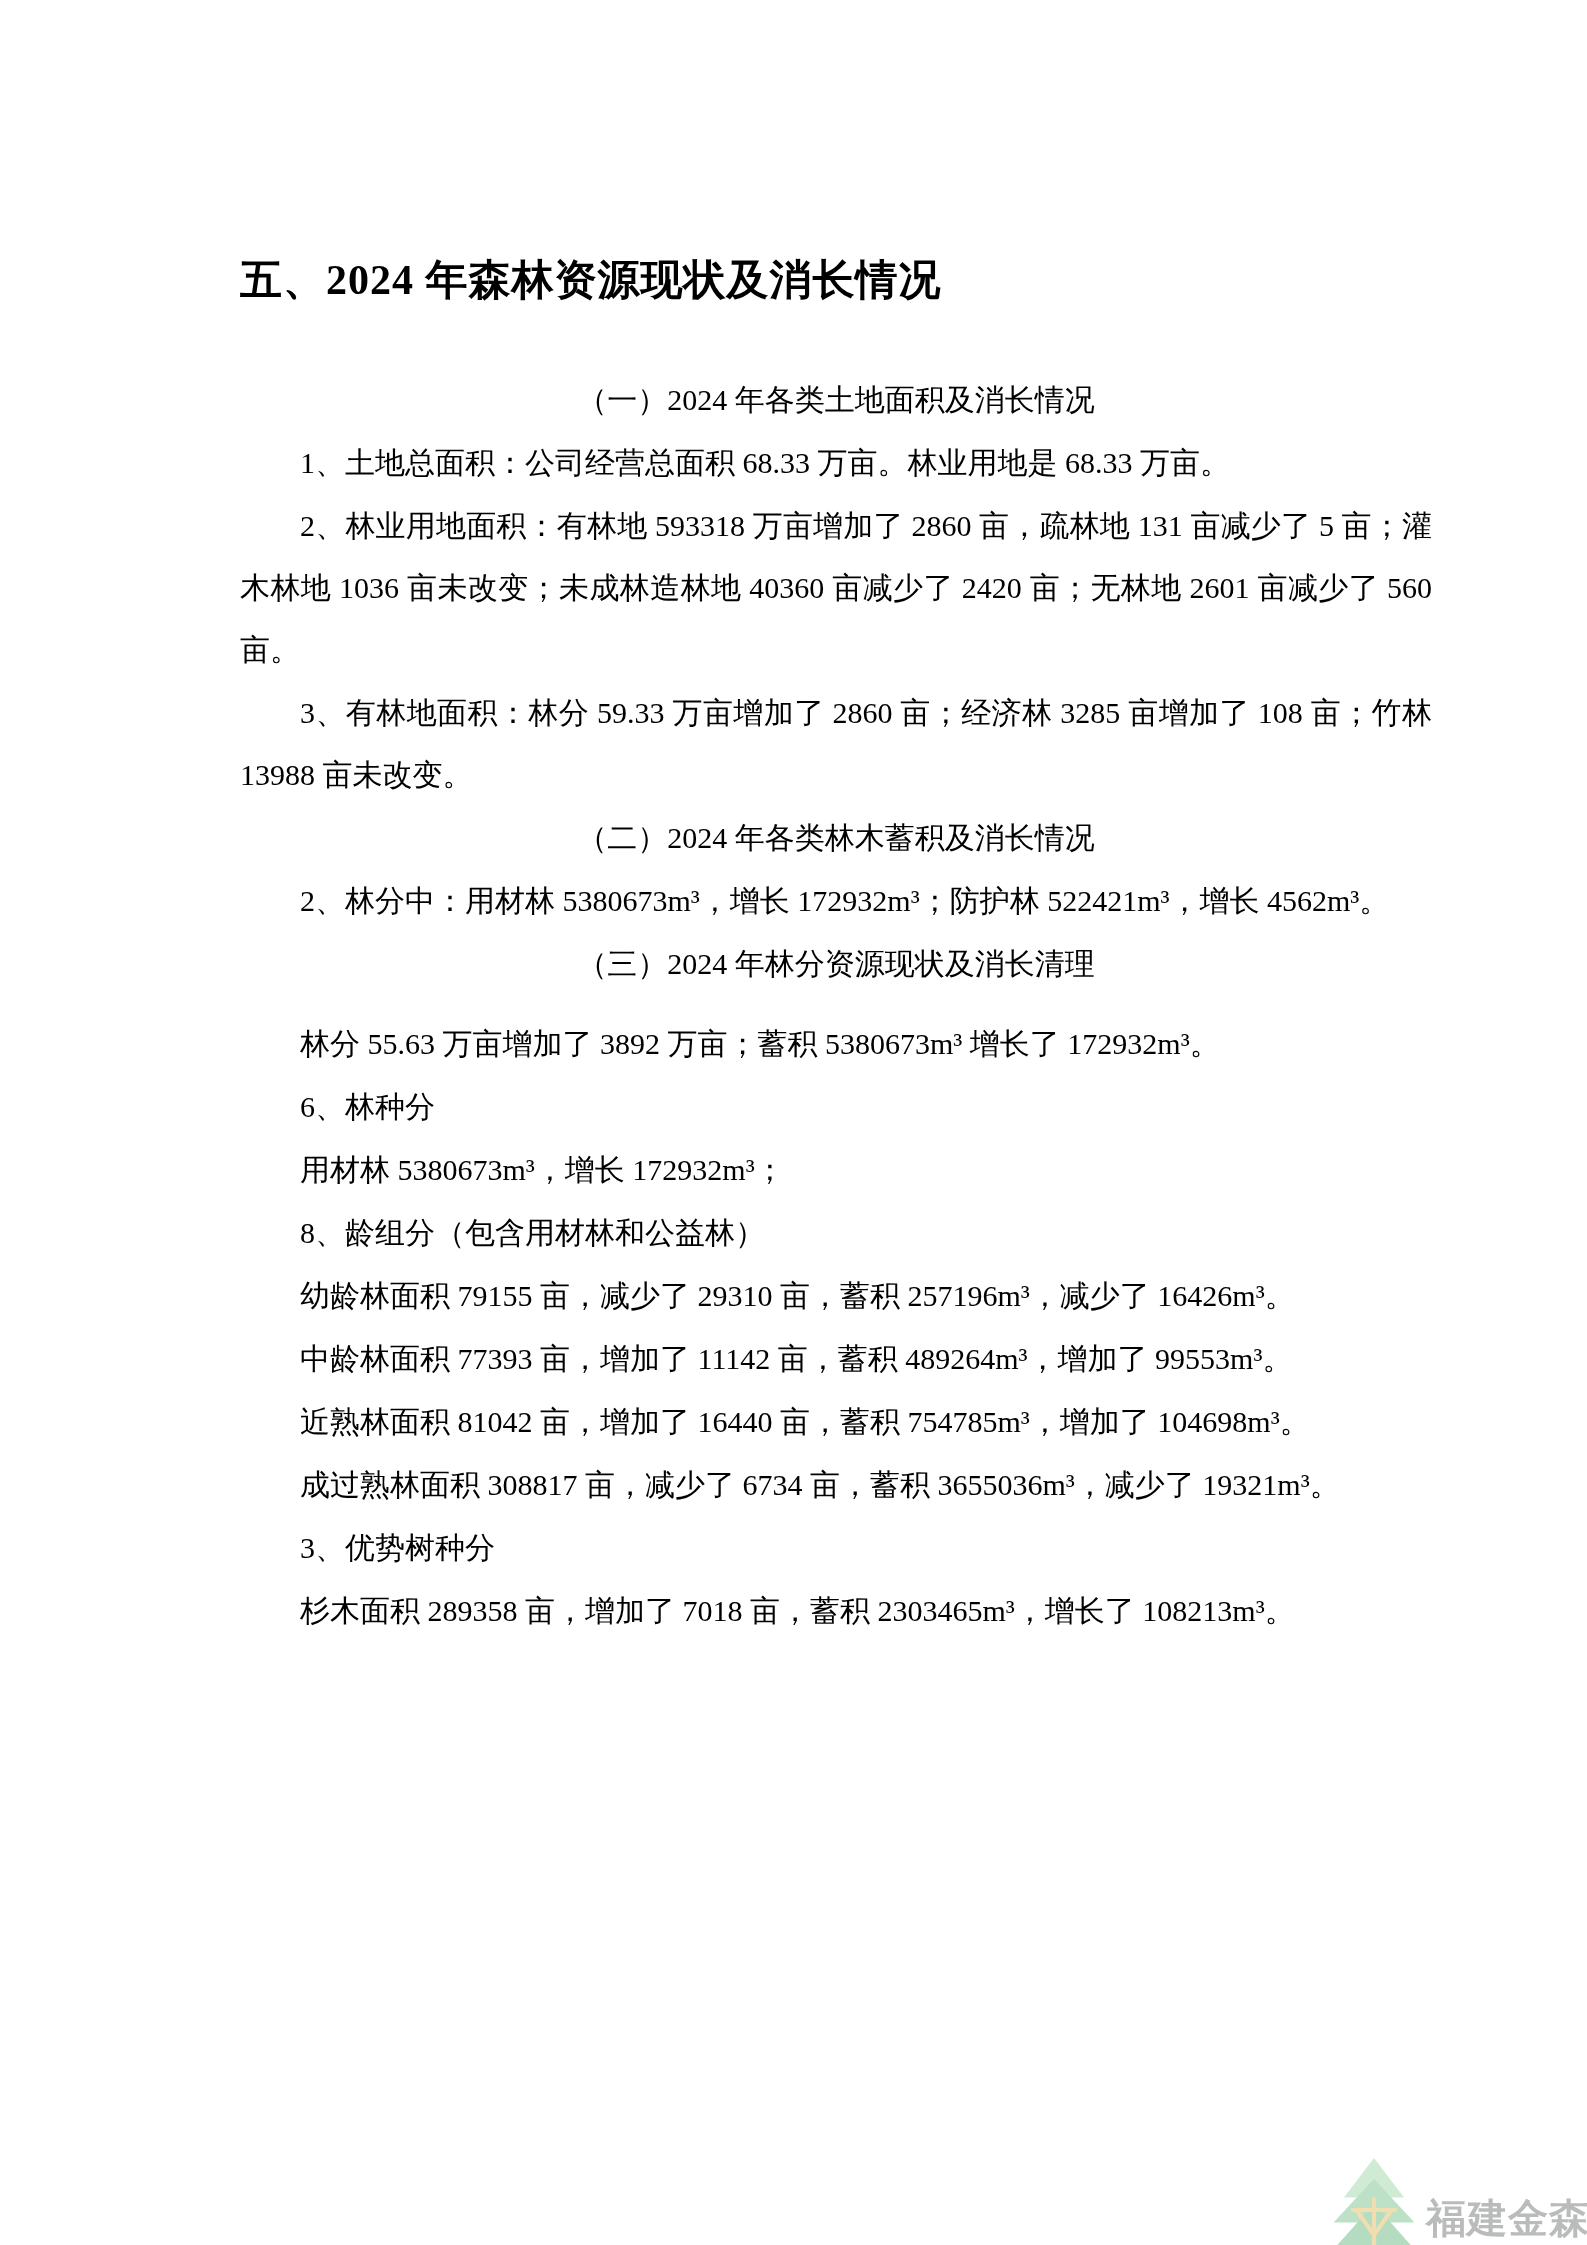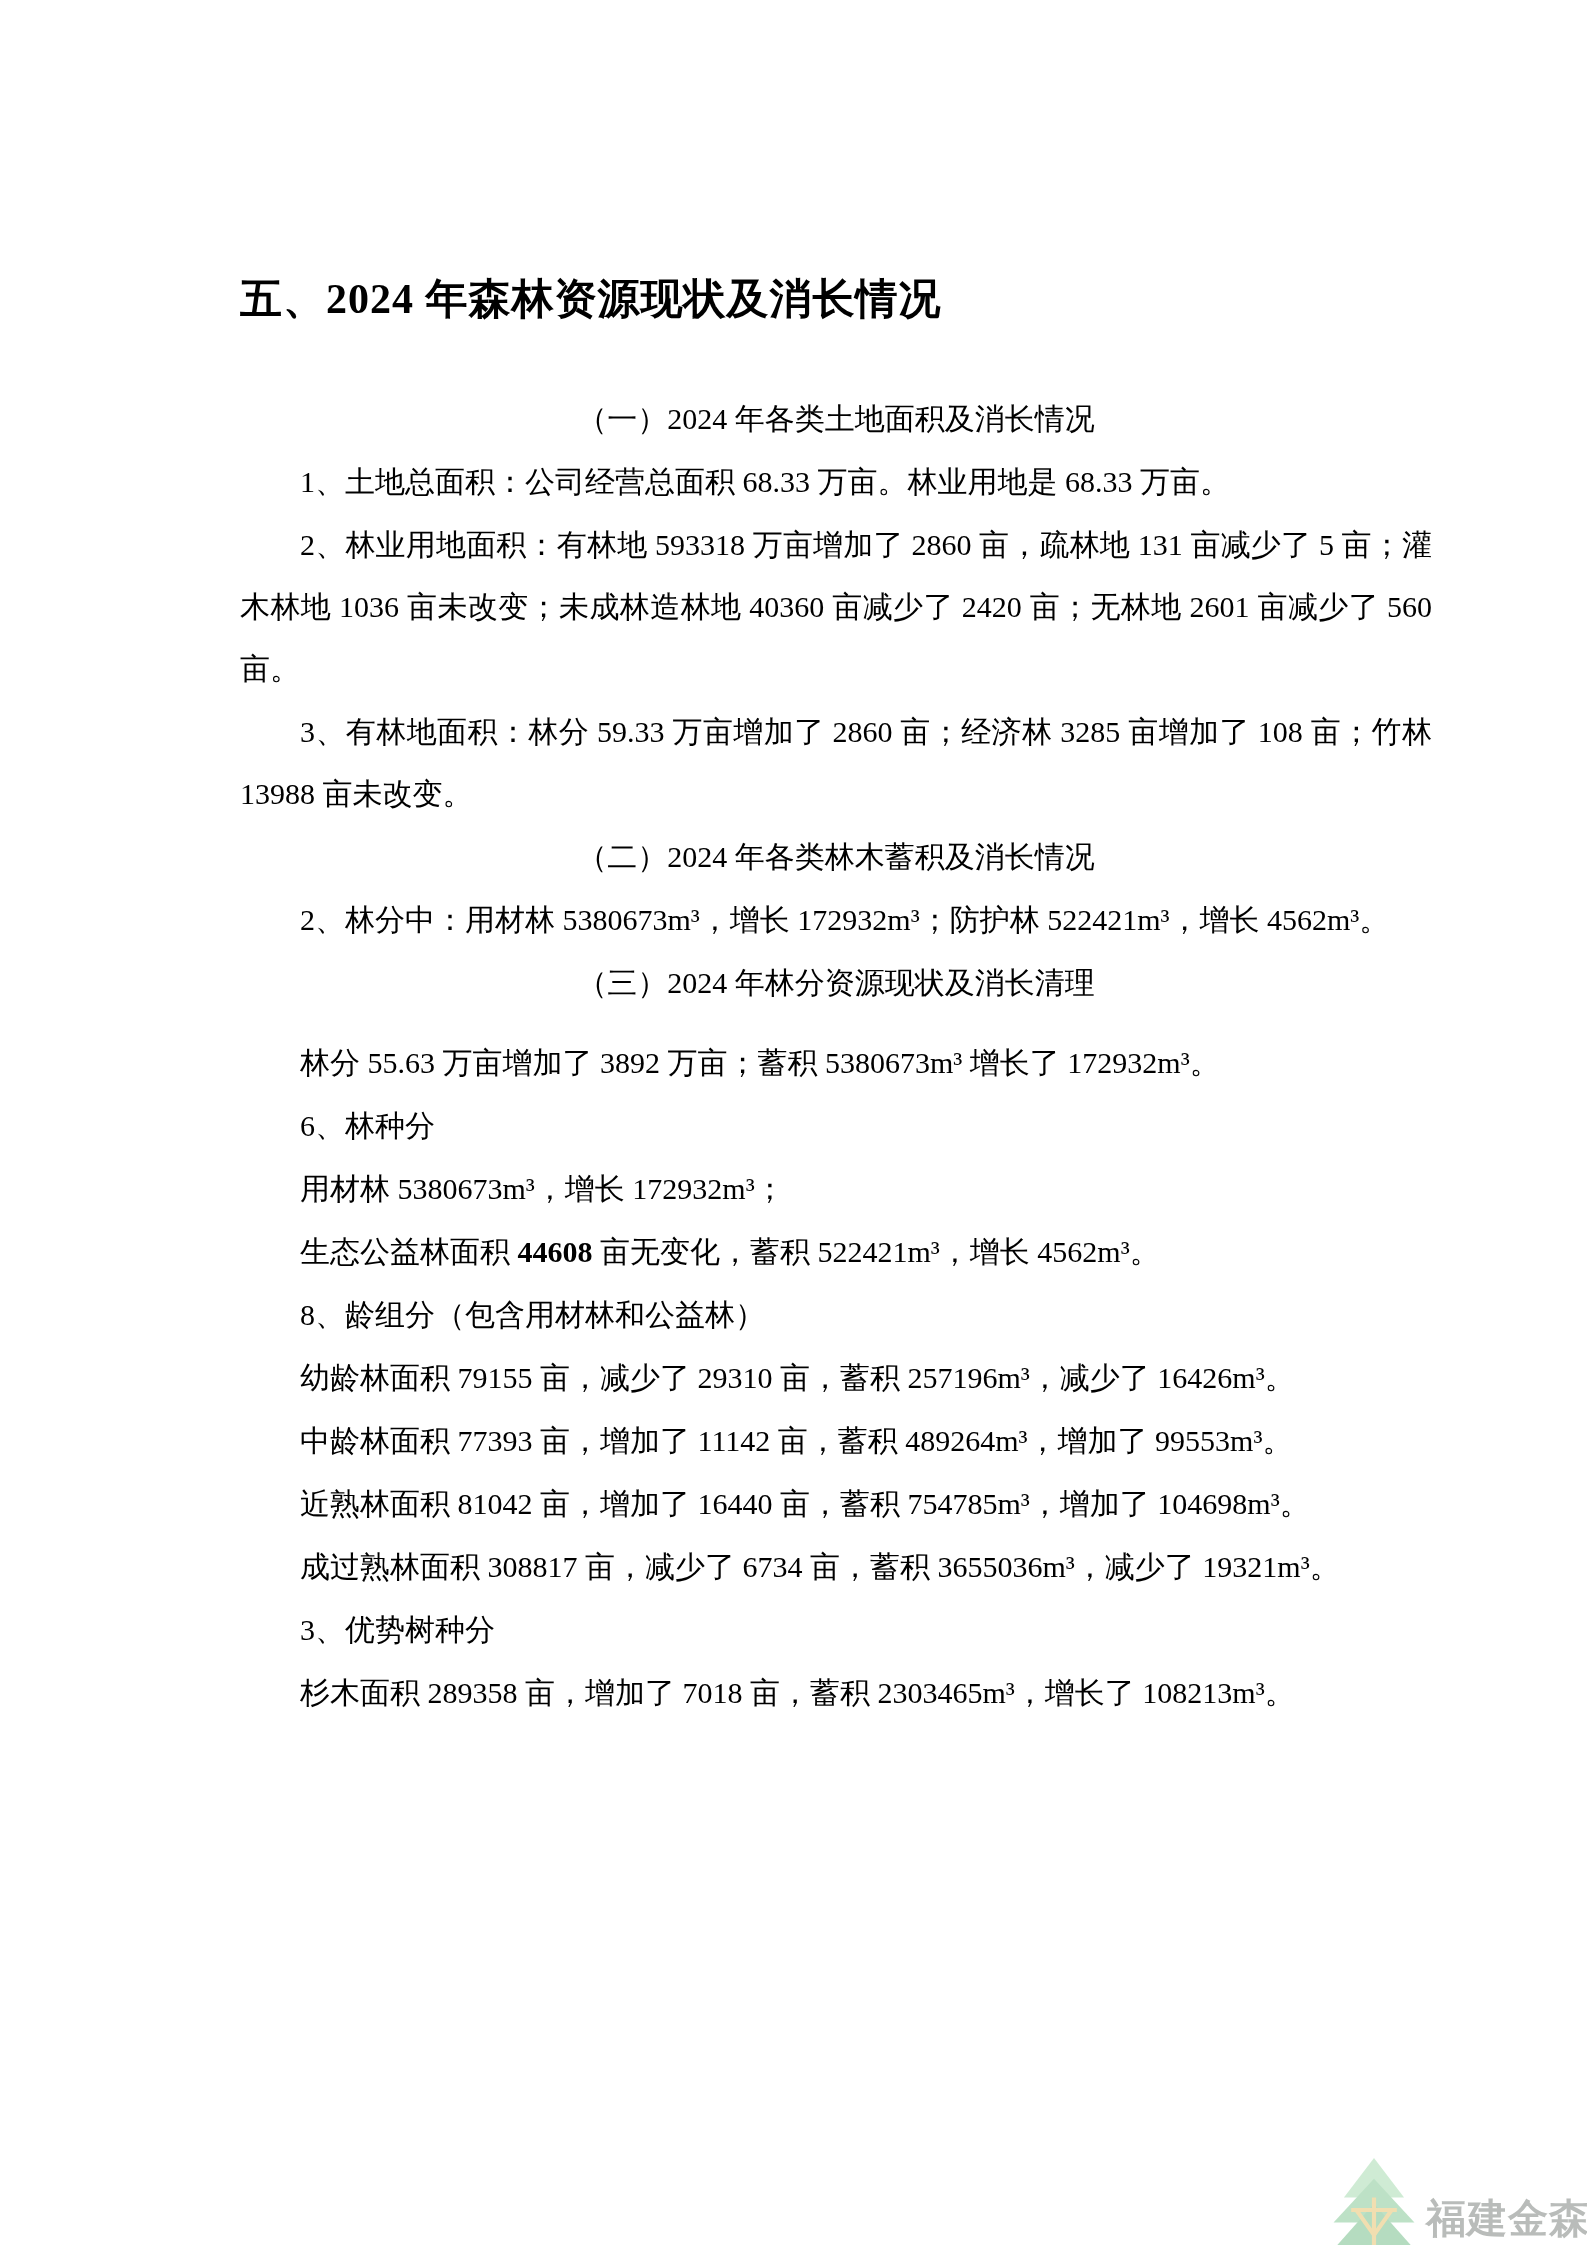--- a/index.html
+++ b/index.html
@@ -8,21 +8,21 @@
     width: 1587px;
     height: 2245px;
     background: #ffffff;
     overflow: hidden;
     font-family: "Liberation Serif", "DejaVu Serif", serif;
     color: #000000;
   }
   .content {
     position: absolute;
     left: 240px;
-    top: 274px;
+    top: 255px;
     width: 1192px;
   }
   .doc-title {
     font-size: 42px;
     line-height: 50px;
     font-weight: bold;
     margin: 0 0 64px 0;
     letter-spacing: 1px;
     white-space: nowrap;
   }
@@ -70,21 +70,20 @@
         <p class="section"><span>（一）2024 年各类土地面积及消长情况</span></p>
         <p class="body indent"><span>1、土地总面积：公司经营总面积 68.33 万亩。林业用地是 68.33 万亩。</span></p>
         <p class="body indent"><span>2、林业用地面积：有林地 593318 万亩增加了 2860 亩，疏林地 131 亩减少了 5 亩；灌木林地 1036 亩未改变；未成林造林地 40360 亩减少了 2420 亩；无林地 2601 亩减少了 560 亩。</span></p>
         <p class="body indent"><span>3、有林地面积：林分 59.33 万亩增加了 2860 亩；经济林 3285 亩增加了 108 亩；竹林 13988 亩未改变。</span></p>
         <p class="section"><span>（二）2024 年各类林木蓄积及消长情况</span></p>
         <p class="body indent"><span>2、林分中：用材林 5380673m³，增长 172932m³；防护林 522421m³，增长 4562m³。</span></p>
         <p class="section"><span>（三）2024 年林分资源现状及消长清理</span></p>
         <p class="body indent gap"><span>林分 55.63 万亩增加了 3892 万亩；蓄积 5380673m³ 增长了 172932m³。</span></p>
         <p class="body indent"><span>6、林种分</span></p>
         <p class="body indent"><span>用材林 5380673m³，增长 172932m³；</span></p>
-        <p class="body indent"><span>生态公益林面积 </span><span class="bold">44608</span><span> 亩无变化，蓄积 522421m³，增长 4562m³。</span></p>
         <p class="body indent"><span>8、龄组分（包含用材林和公益林）</span></p>
         <p class="body indent"><span>幼龄林面积 79155 亩，减少了 29310 亩，蓄积 257196m³，减少了 16426m³。</span></p>
         <p class="body indent"><span>中龄林面积 77393 亩，增加了 11142 亩，蓄积 489264m³，增加了 99553m³。</span></p>
         <p class="body indent"><span>近熟林面积 81042 亩，增加了 16440 亩，蓄积 754785m³，增加了 104698m³。</span></p>
         <p class="body indent"><span>成过熟林面积 308817 亩，减少了 6734 亩，蓄积 3655036m³，减少了 19321m³。</span></p>
         <p class="body indent"><span>3、优势树种分</span></p>
         <p class="body indent"><span>杉木面积 289358 亩，增加了 7018 亩，蓄积 2303465m³，增长了 108213m³。</span></p>
       </div>
   </div>
 

